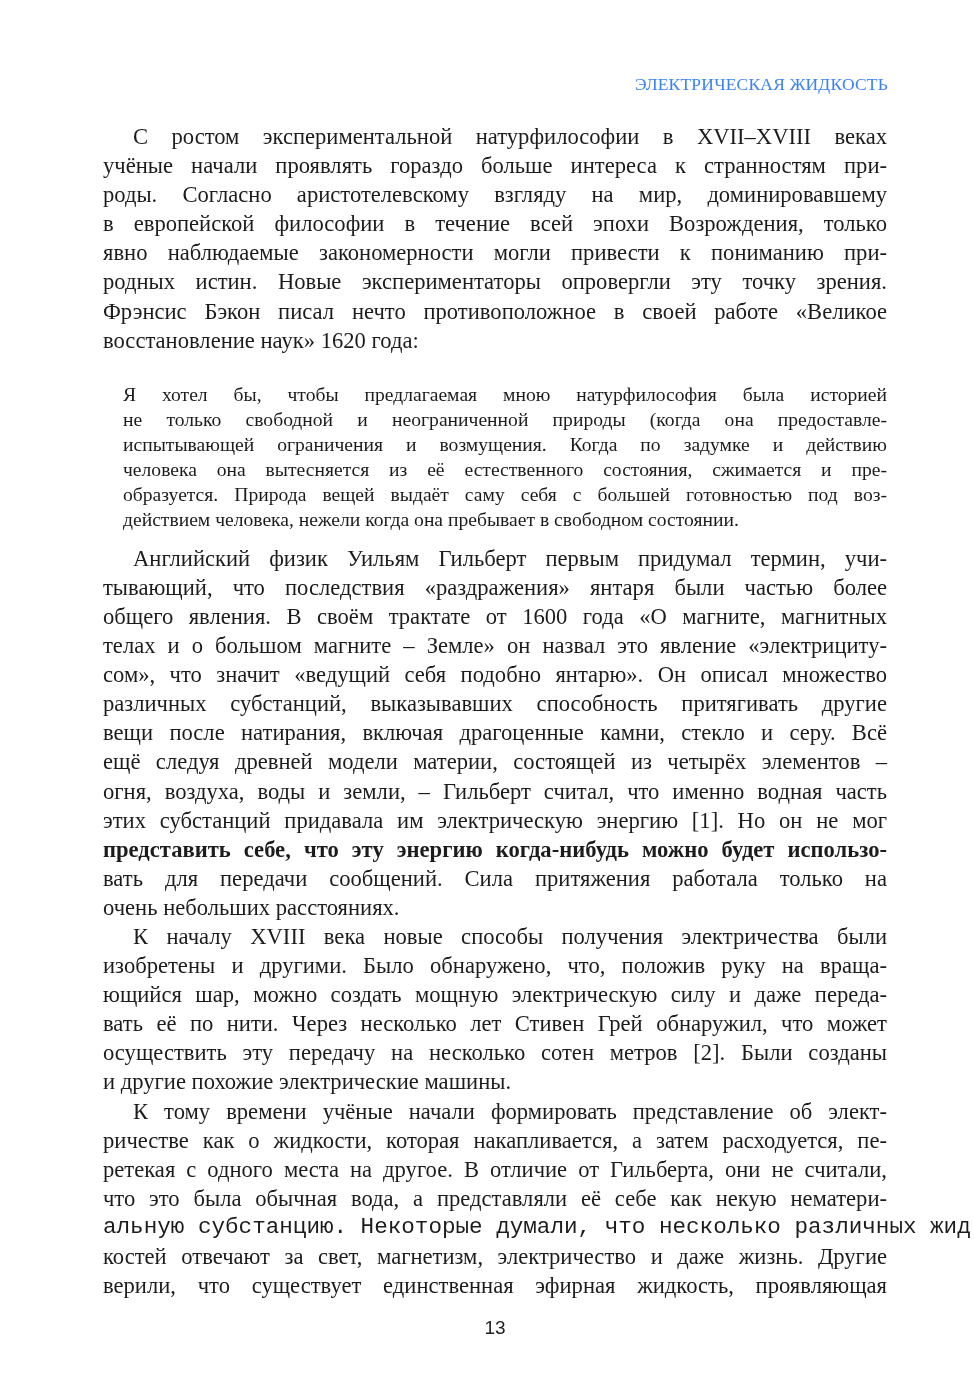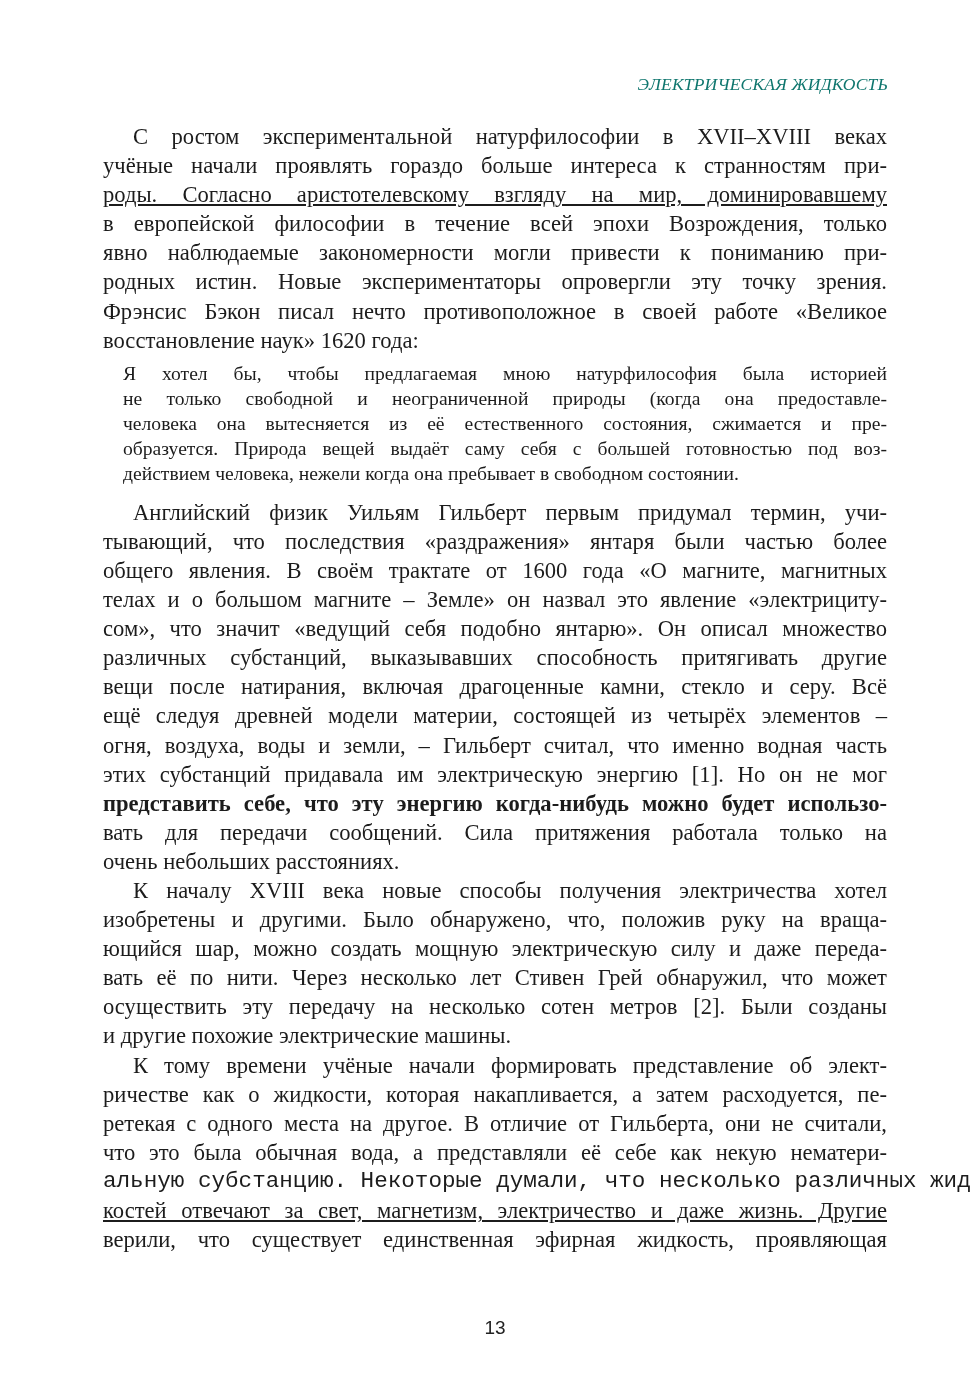--- a/index.html
+++ b/index.html
@@ -1,94 +1,95 @@
 <!DOCTYPE html>
 <html><head>
 <meta charset="utf-8">
 <style>
   html, body { margin: 0; padding: 0; background: #ffffff; }
   body { width: 974px; height: 1388px; position: relative; overflow: hidden; color: #1c1c1c; }
   .running-head {
     position: absolute; top: 74px; right: 86px;
     font-family: "Liberation Serif", "DejaVu Serif", serif;
-    font-size: 17.5px; letter-spacing: 0.2px; color: #0f766e; font-style: italic;
+    font-size: 17.5px; letter-spacing: 0.2px; color: #3b82f6;
   }
   .body-text {
     position: absolute; left: 87px; width: 800px; top: 122px;
     font-family: "Liberation Serif", "DejaVu Serif", serif;
   }
   .para { margin: 0; }
   .para .ln {
     display: block; font-size: 22.6px; line-height: 29.1px; height: 29.1px;
     text-align: justify; text-align-last: justify; white-space: nowrap; overflow: visible; margin-left: 16px;
   }
   .para .ln.first { text-indent: 30px; }
   .para .ln.last { text-align-last: left; }
-  .quote { margin: 6px 0 12px 36px; width: 764px; }
+  .quote { margin: 27px 0 12px 36px; width: 764px; }
   .quote .ln {
     display: block; font-size: 19.6px; line-height: 25px; height: 25px;
     text-align: justify; text-align-last: justify; white-space: nowrap;
   }
   .quote .ln.last { text-align-last: left; }
   .folio {
     position: absolute; top: 1317px; left: 8px; width: 974px; text-align: center;
     font-family: "Liberation Sans Narrow", "Liberation Sans", "DejaVu Sans", sans-serif;
     font-size: 19px; color: #222;
   }
 </style>
 </head>
 <body>
 
 <div class="running-head">ЭЛЕКТРИЧЕСКАЯ ЖИДКОСТЬ</div>
 
 <div class="body-text">
   <div class="para">
       <span class="ln first" style="display: block;">С ростом экспериментальной натурфилософии в XVII–XVIII веках</span>
       <span class="ln" style="display: block;">учёные начали проявлять гораздо больше интереса к странностям при-</span>
-      <span class="ln" style="display: block; text-decoration: underline;">роды. Согласно аристотелевскому взгляду на мир, доминировавшему</span>
+      <span class="ln" style="display: block;">роды. Согласно аристотелевскому взгляду на мир, доминировавшему</span>
       <span class="ln" style="display: block;">в европейской философии в течение всей эпохи Возрождения, только</span>
       <span class="ln" style="display: block;">явно наблюдаемые закономерности могли привести к пониманию при-</span>
       <span class="ln" style="display: block;">родных истин. Новые экспериментаторы опровергли эту точку зрения.</span>
       <span class="ln" style="display: block;">Фрэнсис Бэкон писал нечто противоположное в своей работе «Великое</span>
       <span class="ln last" style="display: block;">восстановление наук» 1620 года:</span>
     </div>
   <div class="quote">
       <span class="ln" style="display: block;">Я хотел бы, чтобы предлагаемая мною натурфилософия была историей</span>
       <span class="ln" style="display: block;">не только свободной и неограниченной природы (когда она предоставле-</span>
+      <span class="ln" style="display: block;">испытывающей ограничения и возмущения. Когда по задумке и действию</span>
       <span class="ln" style="display: block;">человека она вытесняется из её естественного состояния, сжимается и пре-</span>
       <span class="ln" style="display: block;">образуется. Природа вещей выдаёт саму себя с большей готовностью под воз-</span>
       <span class="ln last" style="display: block;">действием человека, нежели когда она пребывает в свободном состоянии.</span>
     </div>
   <div class="para">
       <span class="ln first" style="display: block;">Английский физик Уильям Гильберт первым придумал термин, учи-</span>
       <span class="ln" style="display: block;">тывающий, что последствия «раздражения» янтаря были частью более</span>
       <span class="ln" style="display: block;">общего явления. В своём трактате от 1600 года «О магните, магнитных</span>
       <span class="ln" style="display: block;">телах и о большом магните – Земле» он назвал это явление «электрициту-</span>
       <span class="ln" style="display: block;">сом», что значит «ведущий себя подобно янтарю». Он описал множество</span>
       <span class="ln" style="display: block;">различных субстанций, выказывавших способность притягивать другие</span>
       <span class="ln" style="display: block;">вещи после натирания, включая драгоценные камни, стекло и серу. Всё</span>
       <span class="ln" style="display: block;">ещё следуя древней модели материи, состоящей из четырёх элементов –</span>
       <span class="ln" style="display: block;">огня, воздуха, воды и земли, – Гильберт считал, что именно водная часть</span>
       <span class="ln" style="display: block;">этих субстанций придавала им электрическую энергию [1]. Но он не мог</span>
       <span class="ln" style="display: block; font-weight: bold;">представить себе, что эту энергию когда-нибудь можно будет использо-</span>
       <span class="ln" style="display: block;">вать для передачи сообщений. Сила притяжения работала только на</span>
       <span class="ln last" style="display: block;">очень небольших расстояниях.</span>
     </div>
   <div class="para">
-      <span class="ln first" style="display: block;">К началу XVIII века новые способы получения электричества хотел</span>
+      <span class="ln first" style="display: block;">К началу XVIII века новые способы получения электричества были</span>
       <span class="ln" style="display: block;">изобретены и другими. Было обнаружено, что, положив руку на враща-</span>
       <span class="ln" style="display: block;">ющийся шар, можно создать мощную электрическую силу и даже переда-</span>
       <span class="ln" style="display: block;">вать её по нити. Через несколько лет Стивен Грей обнаружил, что может</span>
       <span class="ln" style="display: block;">осуществить эту передачу на несколько сотен метров [2]. Были созданы</span>
       <span class="ln last" style="display: block;">и другие похожие электрические машины.</span>
     </div>
   <div class="para">
       <span class="ln first" style="display: block;">К тому времени учёные начали формировать представление об элект-</span>
       <span class="ln" style="display: block;">ричестве как о жидкости, которая накапливается, а затем расходуется, пе-</span>
       <span class="ln" style="display: block;">ретекая с одного места на другое. В отличие от Гильберта, они не считали,</span>
       <span class="ln" style="display: block;">что это была обычная вода, а представляли её себе как некую нематери-</span>
       <span class="ln" style="display: block; font-family: Liberation Mono, monospace;">альную субстанцию. Некоторые думали, что несколько различных жид-</span>
-      <span class="ln" style="display: block; text-decoration: underline;">костей отвечают за свет, магнетизм, электричество и даже жизнь. Другие</span>
+      <span class="ln" style="display: block;">костей отвечают за свет, магнетизм, электричество и даже жизнь. Другие</span>
       <span class="ln" style="display: block;">верили, что существует единственная эфирная жидкость, проявляющая</span>
     </div>
 </div>
 
 <div class="folio">13</div>
 
 </body></html>

